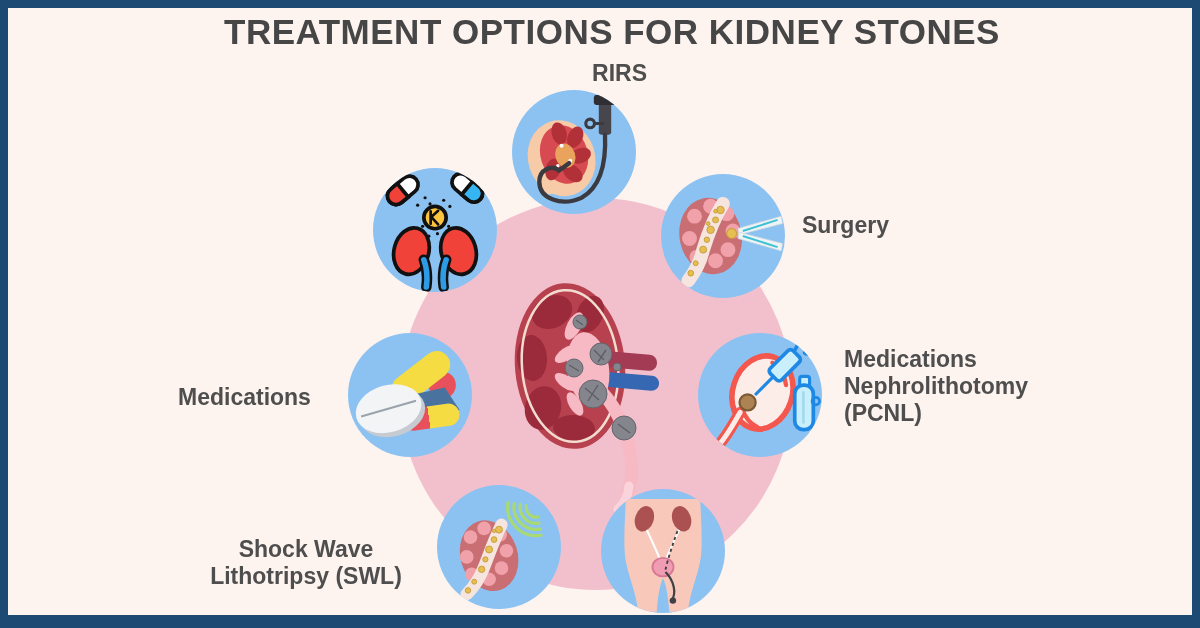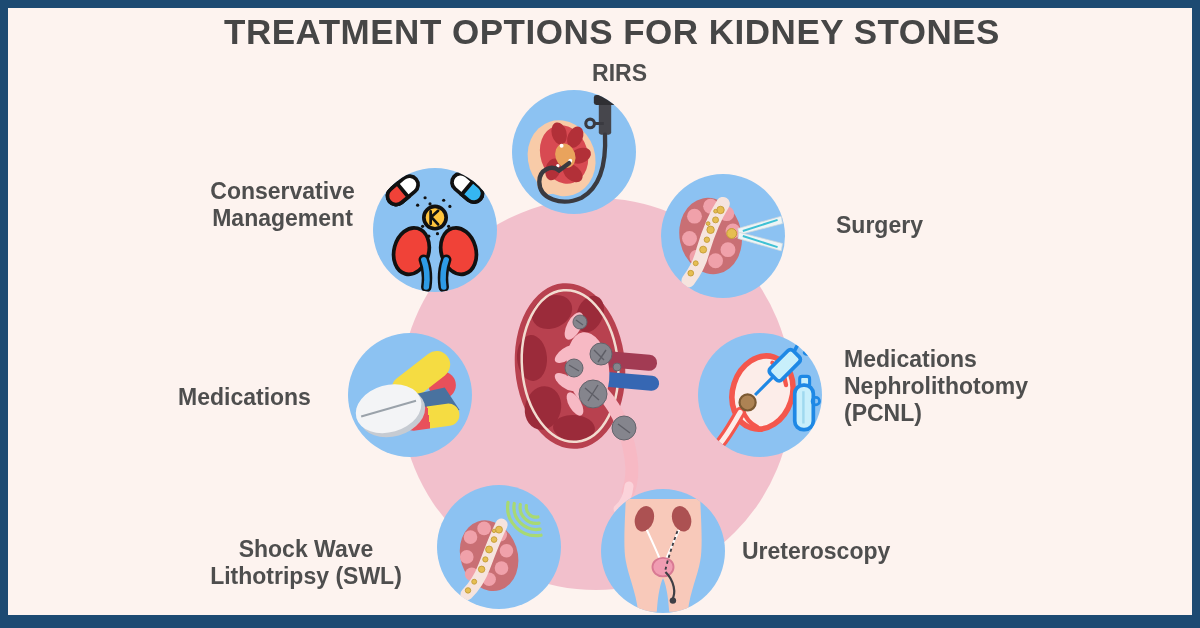--- a/index.html
+++ b/index.html
@@ -32,21 +32,21 @@
   .c-pcnl        { left:690px; top:325px; }
   .c-ureteroscopy{ left:593px; top:481px; }
   .c-swl         { left:429px; top:477px; }
   .c-medications { left:340px; top:325px; }
   .label {
     position:absolute; font-size:23px; font-weight:bold;
     color:#4E4E4E; line-height:27px;
   }
   .l-rirs        { left:494px; top:52px;  width:145px; text-align:right; }
   .l-conservative{ left:182px; top:170px; width:185px; text-align:center; }
-  .l-surgery     { left:828px; top:204px; width:130px; }
+  .l-surgery     { left:794px; top:204px; width:130px; }
   .l-pcnl        { left:836px; top:338px; width:240px; }
   .l-ureteroscopy{ left:734px; top:530px; width:200px; }
   .l-swl         { left:188px; top:528px; width:220px; text-align:center; }
   .l-medications { left:170px; top:376px; width:160px; }
 </style>
 </head>
 <body>
 
 <div class="stage">
 
@@ -286,20 +286,18 @@
       </g>
       <g transform="rotate(-16 33 62)">
         <ellipse cx="35" cy="65" rx="27" ry="19" fill="#C6CBD2"></ellipse>
         <ellipse cx="33" cy="61" rx="27" ry="19" fill="#F3F4F6"></ellipse>
         <path d="M10,61 L56,61" stroke="#9AA2AA" stroke-width="1.6"></path>
       </g>
     </svg>
   </div>
 
   <div class="label l-rirs">RIRS</div>
-  <div class="label l-conservative">Conservative Management</div>
   <div class="label l-surgery">Surgery</div>
   <div class="label l-pcnl">Medications Nephrolithotomy (PCNL)</div>
-  <div class="label l-ureteroscopy">Ureteroscopy</div>
   <div class="label l-swl">Shock Wave Lithotripsy (SWL)</div>
   <div class="label l-medications">Medications</div>
 
 </div>
 
 </body></html>

